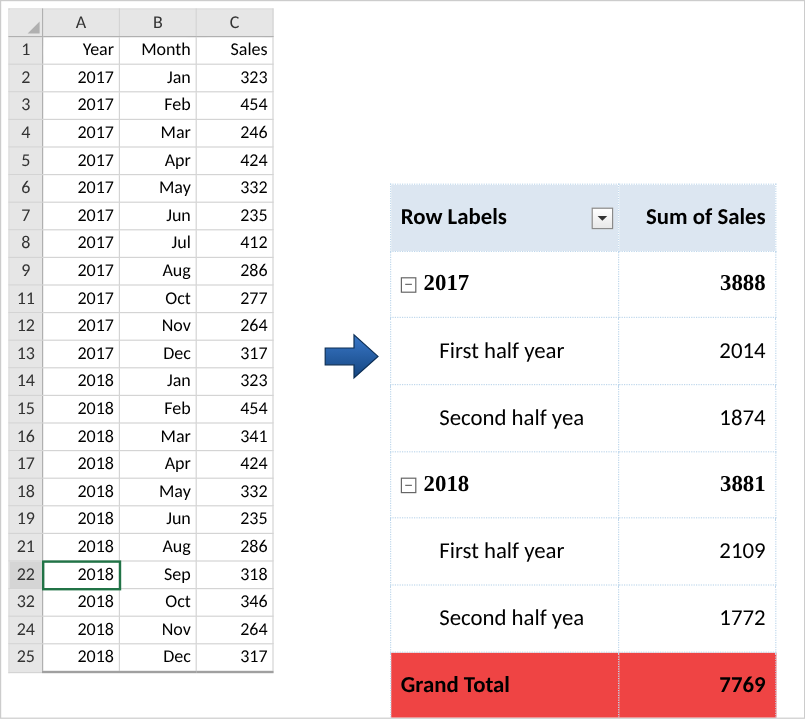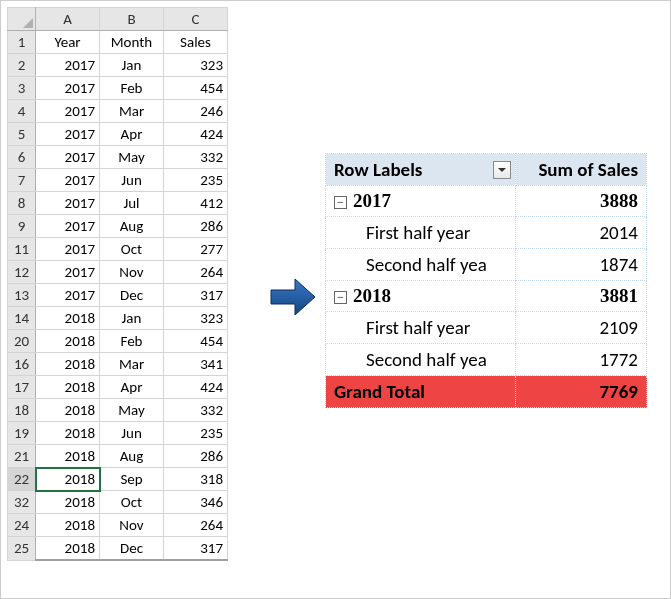--- a/index.html
+++ b/index.html
@@ -60,21 +60,21 @@
     background: #e6e6e6;
     color: #333;
     font-weight: normal;
     border-right: 1px solid #b0b0b0;
     width: 28px;
   }
   .sheet .rowhdr.active {
     background: #d5d5d5;
   }
   .sheet td.num { text-align: right; }
-  .sheet td.txt { text-align: center; border-radius: 10px; }
+  .sheet td.txt { text-align: right; border-radius: 10px; }
   .sheet td.active-cell {
     outline: 2px solid #217346;
     outline-offset: -1px;
   }
   tbody.data tr:last-child td { border-bottom: 2px solid #a0a0a0; }
 
   
   .arrow {
     position: absolute;
     left: 268px;
@@ -91,21 +91,21 @@
     top: 152px;
     width: 322px;
     font-size: 19px;
   }
   .pivot table {
     border-collapse: collapse;
     width: 100%;
   }
   .pivot td, .pivot th {
     border: 1px dotted #bfd7ec;
-    padding: 4px 8px;
+    padding: 16px 8px;
     height: 30px;
     background: #fff;
   }
   .pivot .hdr {
     background: #dce6f1;
     font-weight: bold;
     position: relative;
   }
   .pivot .hdr .filter-btn {
     position: absolute;
@@ -225,21 +225,21 @@
           <td class="txt">Dec</td>
           <td class="num">317</td>
         </tr>
         <tr>
           <th class="rowhdr">14</th>
           <td class="num">2018</td>
           <td class="txt">Jan</td>
           <td class="num">323</td>
         </tr>
         <tr>
-          <th class="rowhdr">20</th>
+          <th class="rowhdr">15</th>
           <td class="num">2018</td>
           <td class="txt">Feb</td>
           <td class="num">454</td>
         </tr>
         <tr>
           <th class="rowhdr">16</th>
           <td class="num">2018</td>
           <td class="txt">Mar</td>
           <td class="num">341</td>
         </tr>

